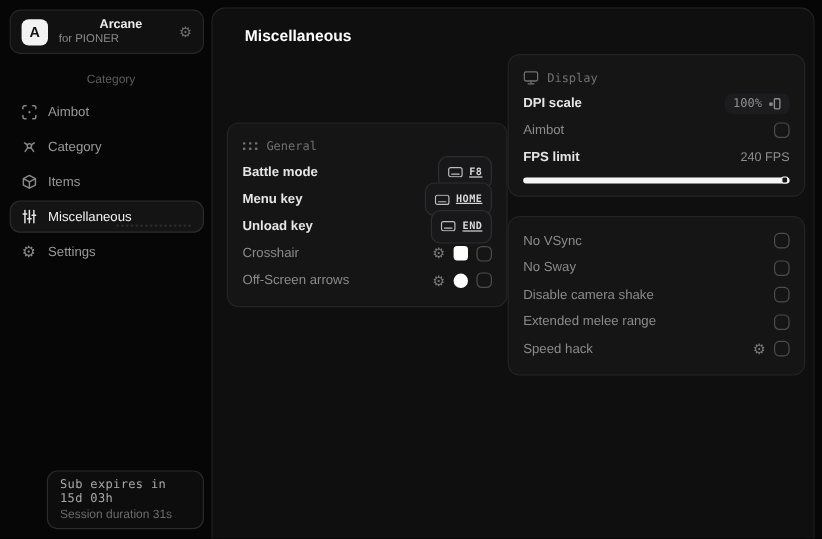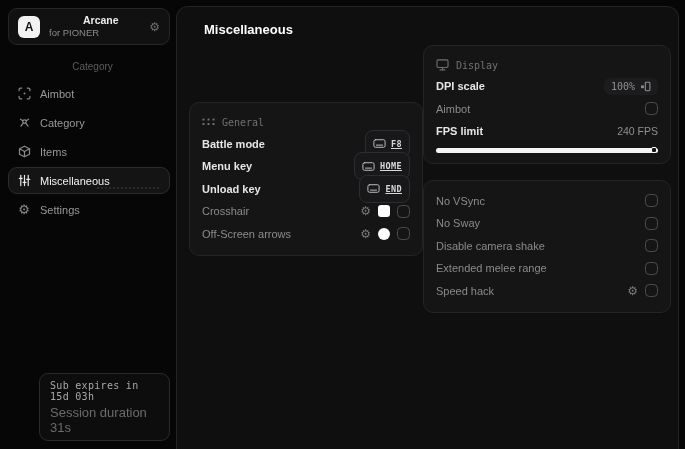--- a/index.html
+++ b/index.html
@@ -45,21 +45,21 @@
   }
   .nav-gear-glyph { font-size:13px; line-height:1; }
 
   .sub-card {
     position:absolute; left:11px; right:0; bottom:0; min-height:37px;
     border:1px solid #2a2a2c; background:#0d0d0e; border-radius:9px;
     padding:6px 10px 5px 10px;
     margin-left:20px;
   }
   .sub-line1 { font-size:10px; color:#a9a9a9; letter-spacing:0.3px; }
-  .sub-line2 { font-size:13px; color:#6b6b6b; margin-top:3px; }
+  .sub-line2 { font-size:10px; color:#6b6b6b; margin-top:3px; }
 
   
   .main-card {
     position:absolute; left:176px; top:6px; right:6px; bottom:0;
     background:#0f0f10; border:1px solid #232325; border-bottom:none;
     border-radius:12px 12px 0 0;
   }
   .page-title { padding:15px 0 0 27px; font-size:13px; font-weight:bold; color:#fff; }
 
   .columns { position:absolute; left:12px; top:38px; right:7px; display:flex; gap:0; align-items:center; }

